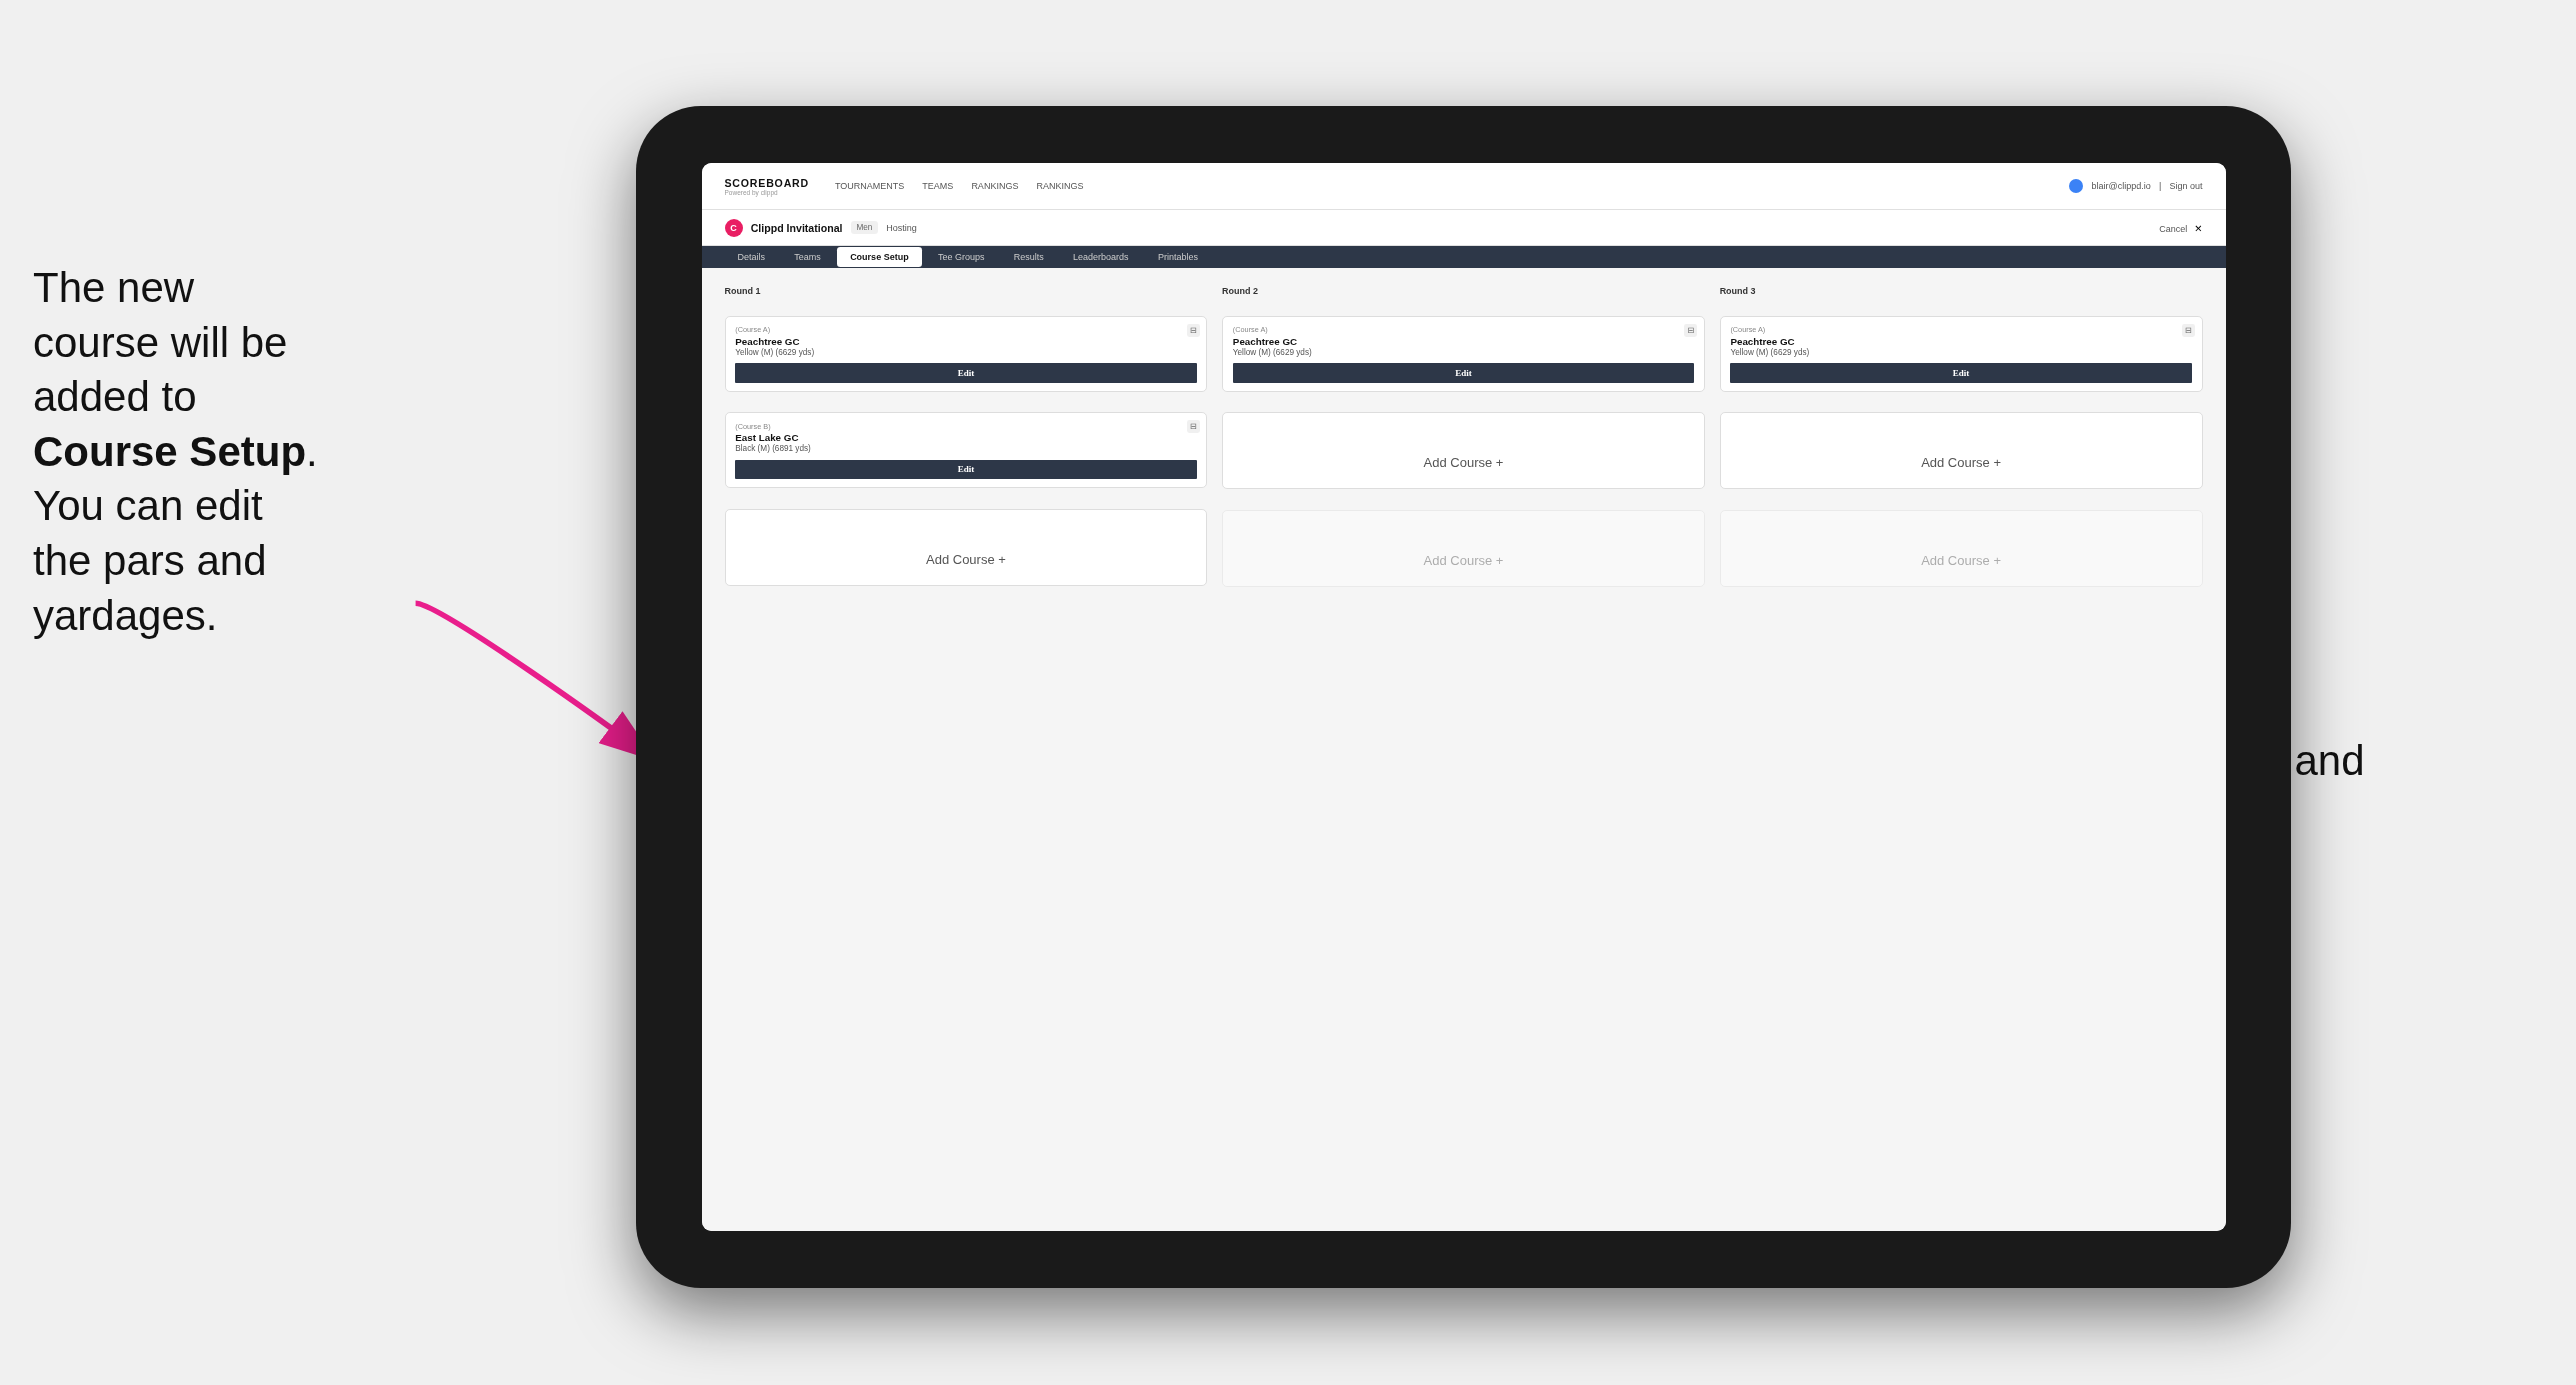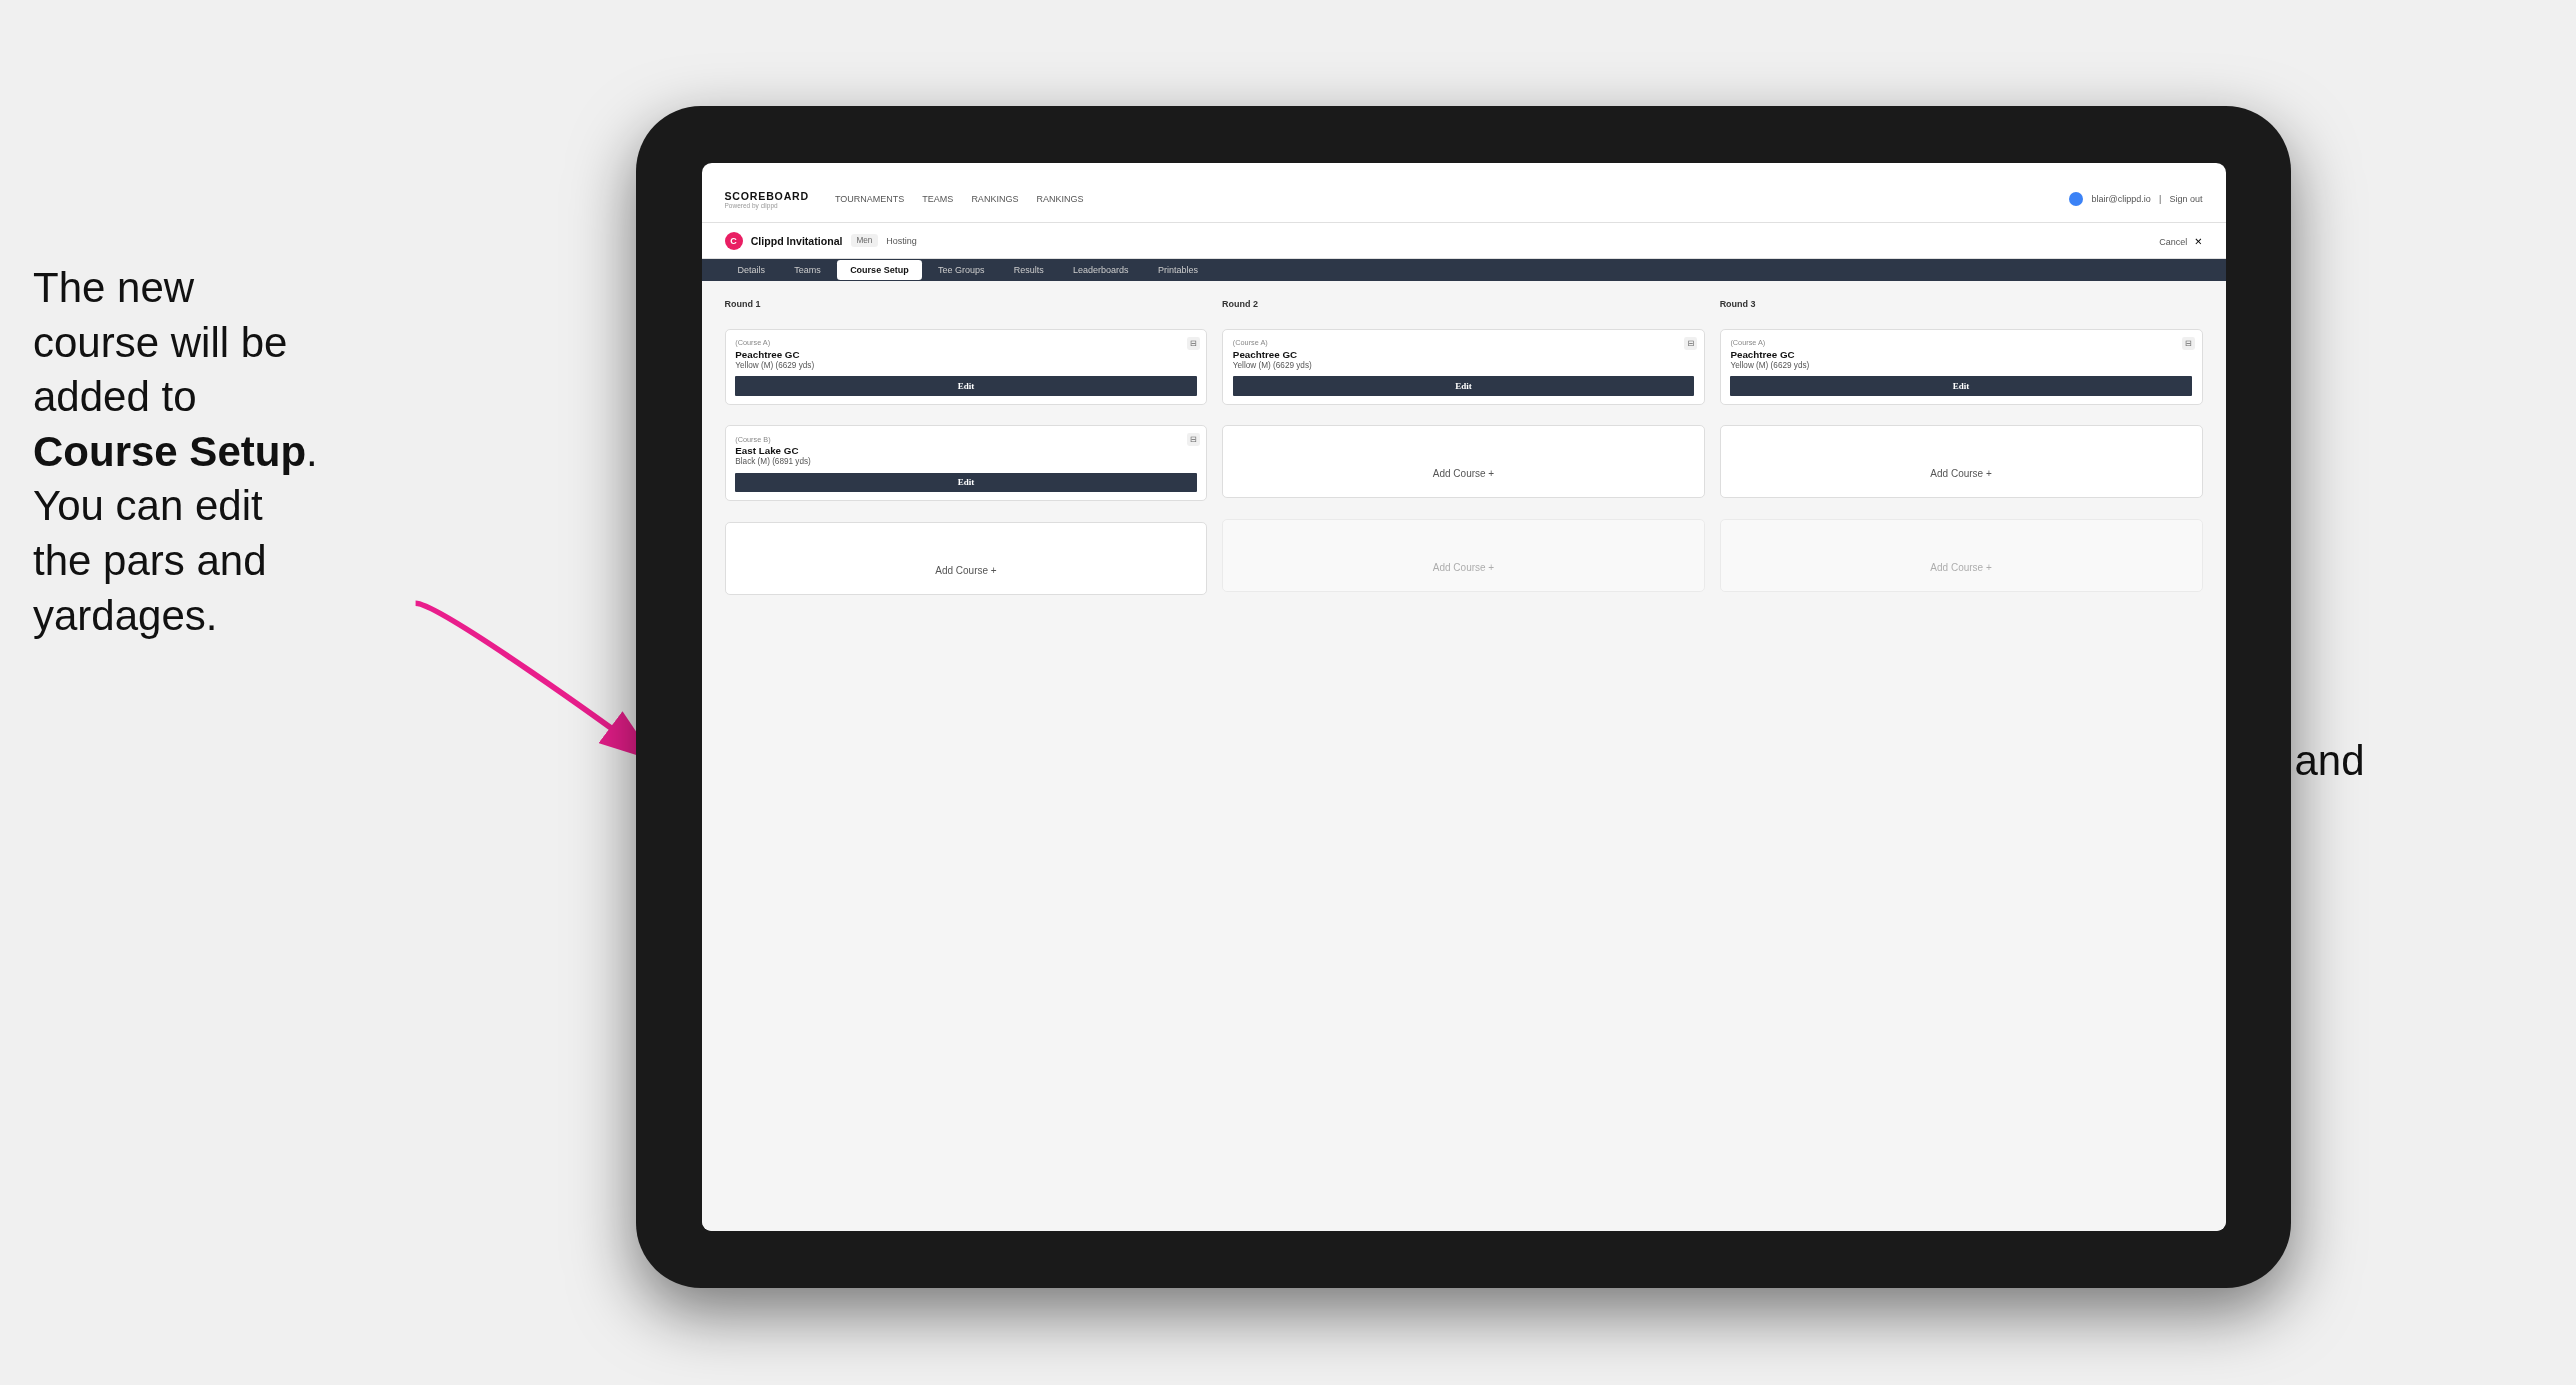--- a/index.html
+++ b/index.html
@@ -81,21 +81,20 @@
     
     .top-nav {
       background: #fff;
       border-bottom: 0.8px solid #e0e0e0;
       padding: 0 23px;
       height: 47px;
       display: flex;
       align-items: center;
       justify-content: space-between;
       flex-shrink: 0;
-      margin-top: 13px;
     }
 
     .nav-left {
       display: flex;
       align-items: center;
       gap: 26px;
     }
 
     .scoreboard-logo {
       display: flex;
@@ -313,21 +312,21 @@
       cursor: pointer;
       min-height: 57px;
     }
 
     .add-course-card.disabled {
       opacity: 0.45;
       cursor: default;
     }
 
     .add-course-text {
-      font-size: 10px;
+      font-size: 13px;
       color: #555;
       margin-top: 24px;
     }
 
     
     .arrow-svg { overflow: visible; }
   </style>
 </head>
 <body>
 

